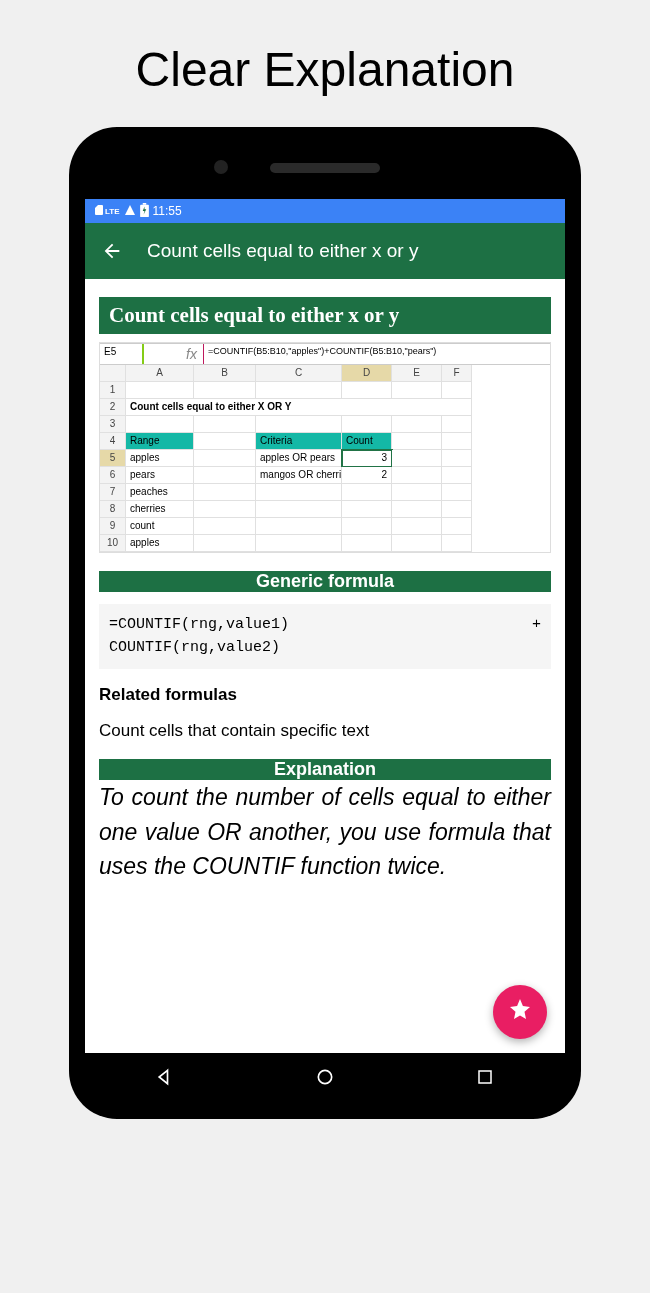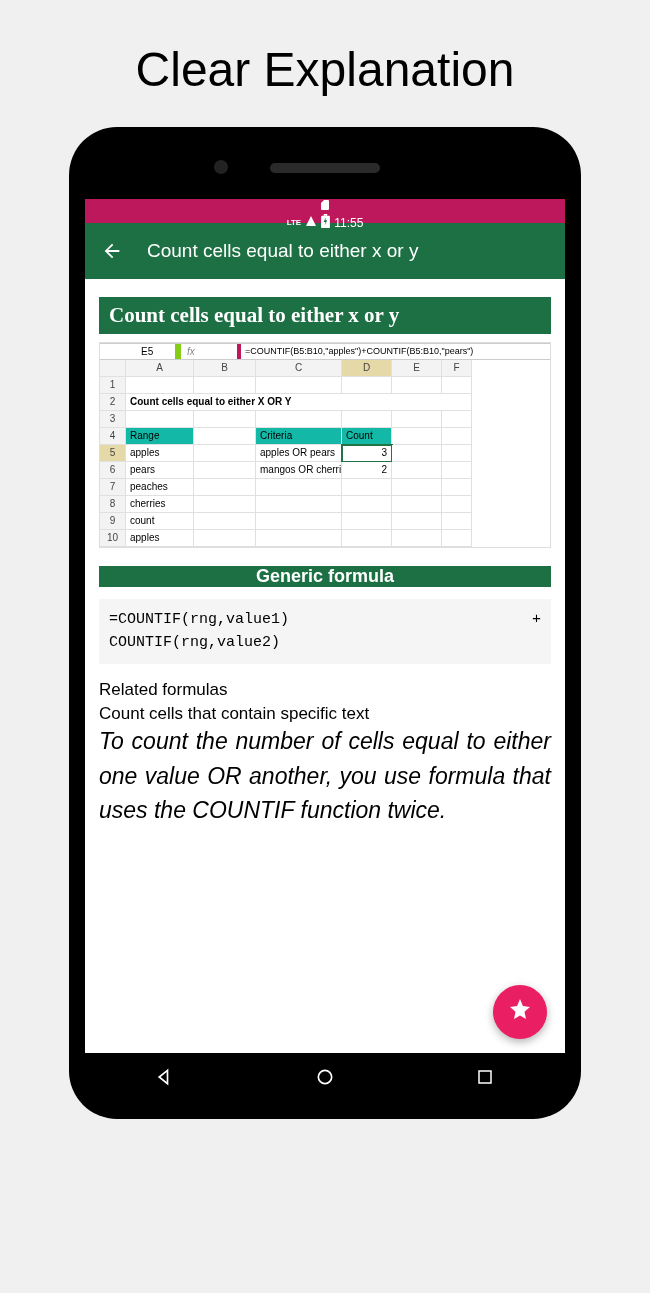--- a/index.html
+++ b/index.html
@@ -45,29 +45,28 @@
   border-radius: 50%;
 }
 .screen {
   width: 100%;
   height: 854px;
   background: #fff;
   overflow: hidden;
   position: relative;
 }
 .status-bar {
-  background: #be185d;
+  background: #3b82f6;
   height: 24px;
   display: flex;
   align-items: center;
-  justify-content: space-between;
+  justify-content: flex-start;
   padding: 0 8px;
   color: #fff;
   font-size: 12px;
-  flex-direction: column;
 }
 .status-left { display: flex; align-items: center; gap: 4px; }
 .status-right { display: flex; align-items: center; gap: 4px; }
 .lte-badge { font-size: 8px; font-weight: bold; }
 .app-bar {
   background: #1d7044;
   height: 56px;
   display: flex;
   align-items: center;
   padding: 0 16px;
@@ -120,31 +119,31 @@
   color: #fff;
 }
 .formula-bar {
   display: flex;
   border-top: 1px solid #ccc;
   border-bottom: 1px solid #ccc;
 }
 .name-box {
   width: 44px;
   padding: 2px 4px;
-  border-right: 6px solid #84cc16;
+  border-right: 2px solid #84cc16;
   font-size: 10px;
-  margin-left: 37px;
 }
 .fx-box {
   width: 60px;
+  text-align: right;
   padding: 2px 6px;
   font-style: italic;
   color: #888;
-  font-size: 10px;
-  border-right: 4px solid #be185d;
+  font-size: 14px;
+  border-right: 1px solid #be185d;
 }
 .formula-text {
   flex: 1;
   padding: 2px 4px;
   font-size: 9px;
   white-space: nowrap;
   overflow: hidden;
 }
 .sheet {
   display: grid;
@@ -203,24 +202,25 @@
   margin-top: 12px;
   line-height: 1.5;
   display: flex;
   gap: 12px;
 }
 .code-text { flex: 1; }
 .code-plus { align-self: flex-start; }
 .related-h {
   font-size: 17px;
   margin-top: 16px;
+  font-weight: bold;
 }
 .related-link {
   font-size: 17px;
-  margin-top: 4px;
+  margin-top: 16px;
 }
 .explanation-text {
   font-size: 23px;
   text-align: justify;
   line-height: 1.5;
   font-style: italic;
 }
 .fab {
   position: absolute;
   right: 18px;
@@ -395,20 +395,21 @@
         <div class="code-text">
           <span>=COUNTIF(rng,value1)</span><br>
           <span>COUNTIF(rng,value2)</span>
         </div>
         <div class="code-plus">+</div>
       </div>
 
       <div class="related-h">Related formulas</div>
       <div class="related-link">Count cells that contain specific text</div>
 
+      <div class="section-header">Explanation</div>
 
       <div class="explanation-text">To count the number of cells equal to either one value OR another, you use formula that uses the COUNTIF function twice.</div>
 
       <div class="fab">
         <span>
           <svg width="24" height="24" viewBox="0 0 24 24" fill="#fff">
               <path d="M12 2l2.9 6.9L22 10l-5.5 4.8L18 22l-6-3.5L6 22l1.5-7.2L2 10l7.1-1.1z"></path>
             </svg>
         </span>
       </div>

